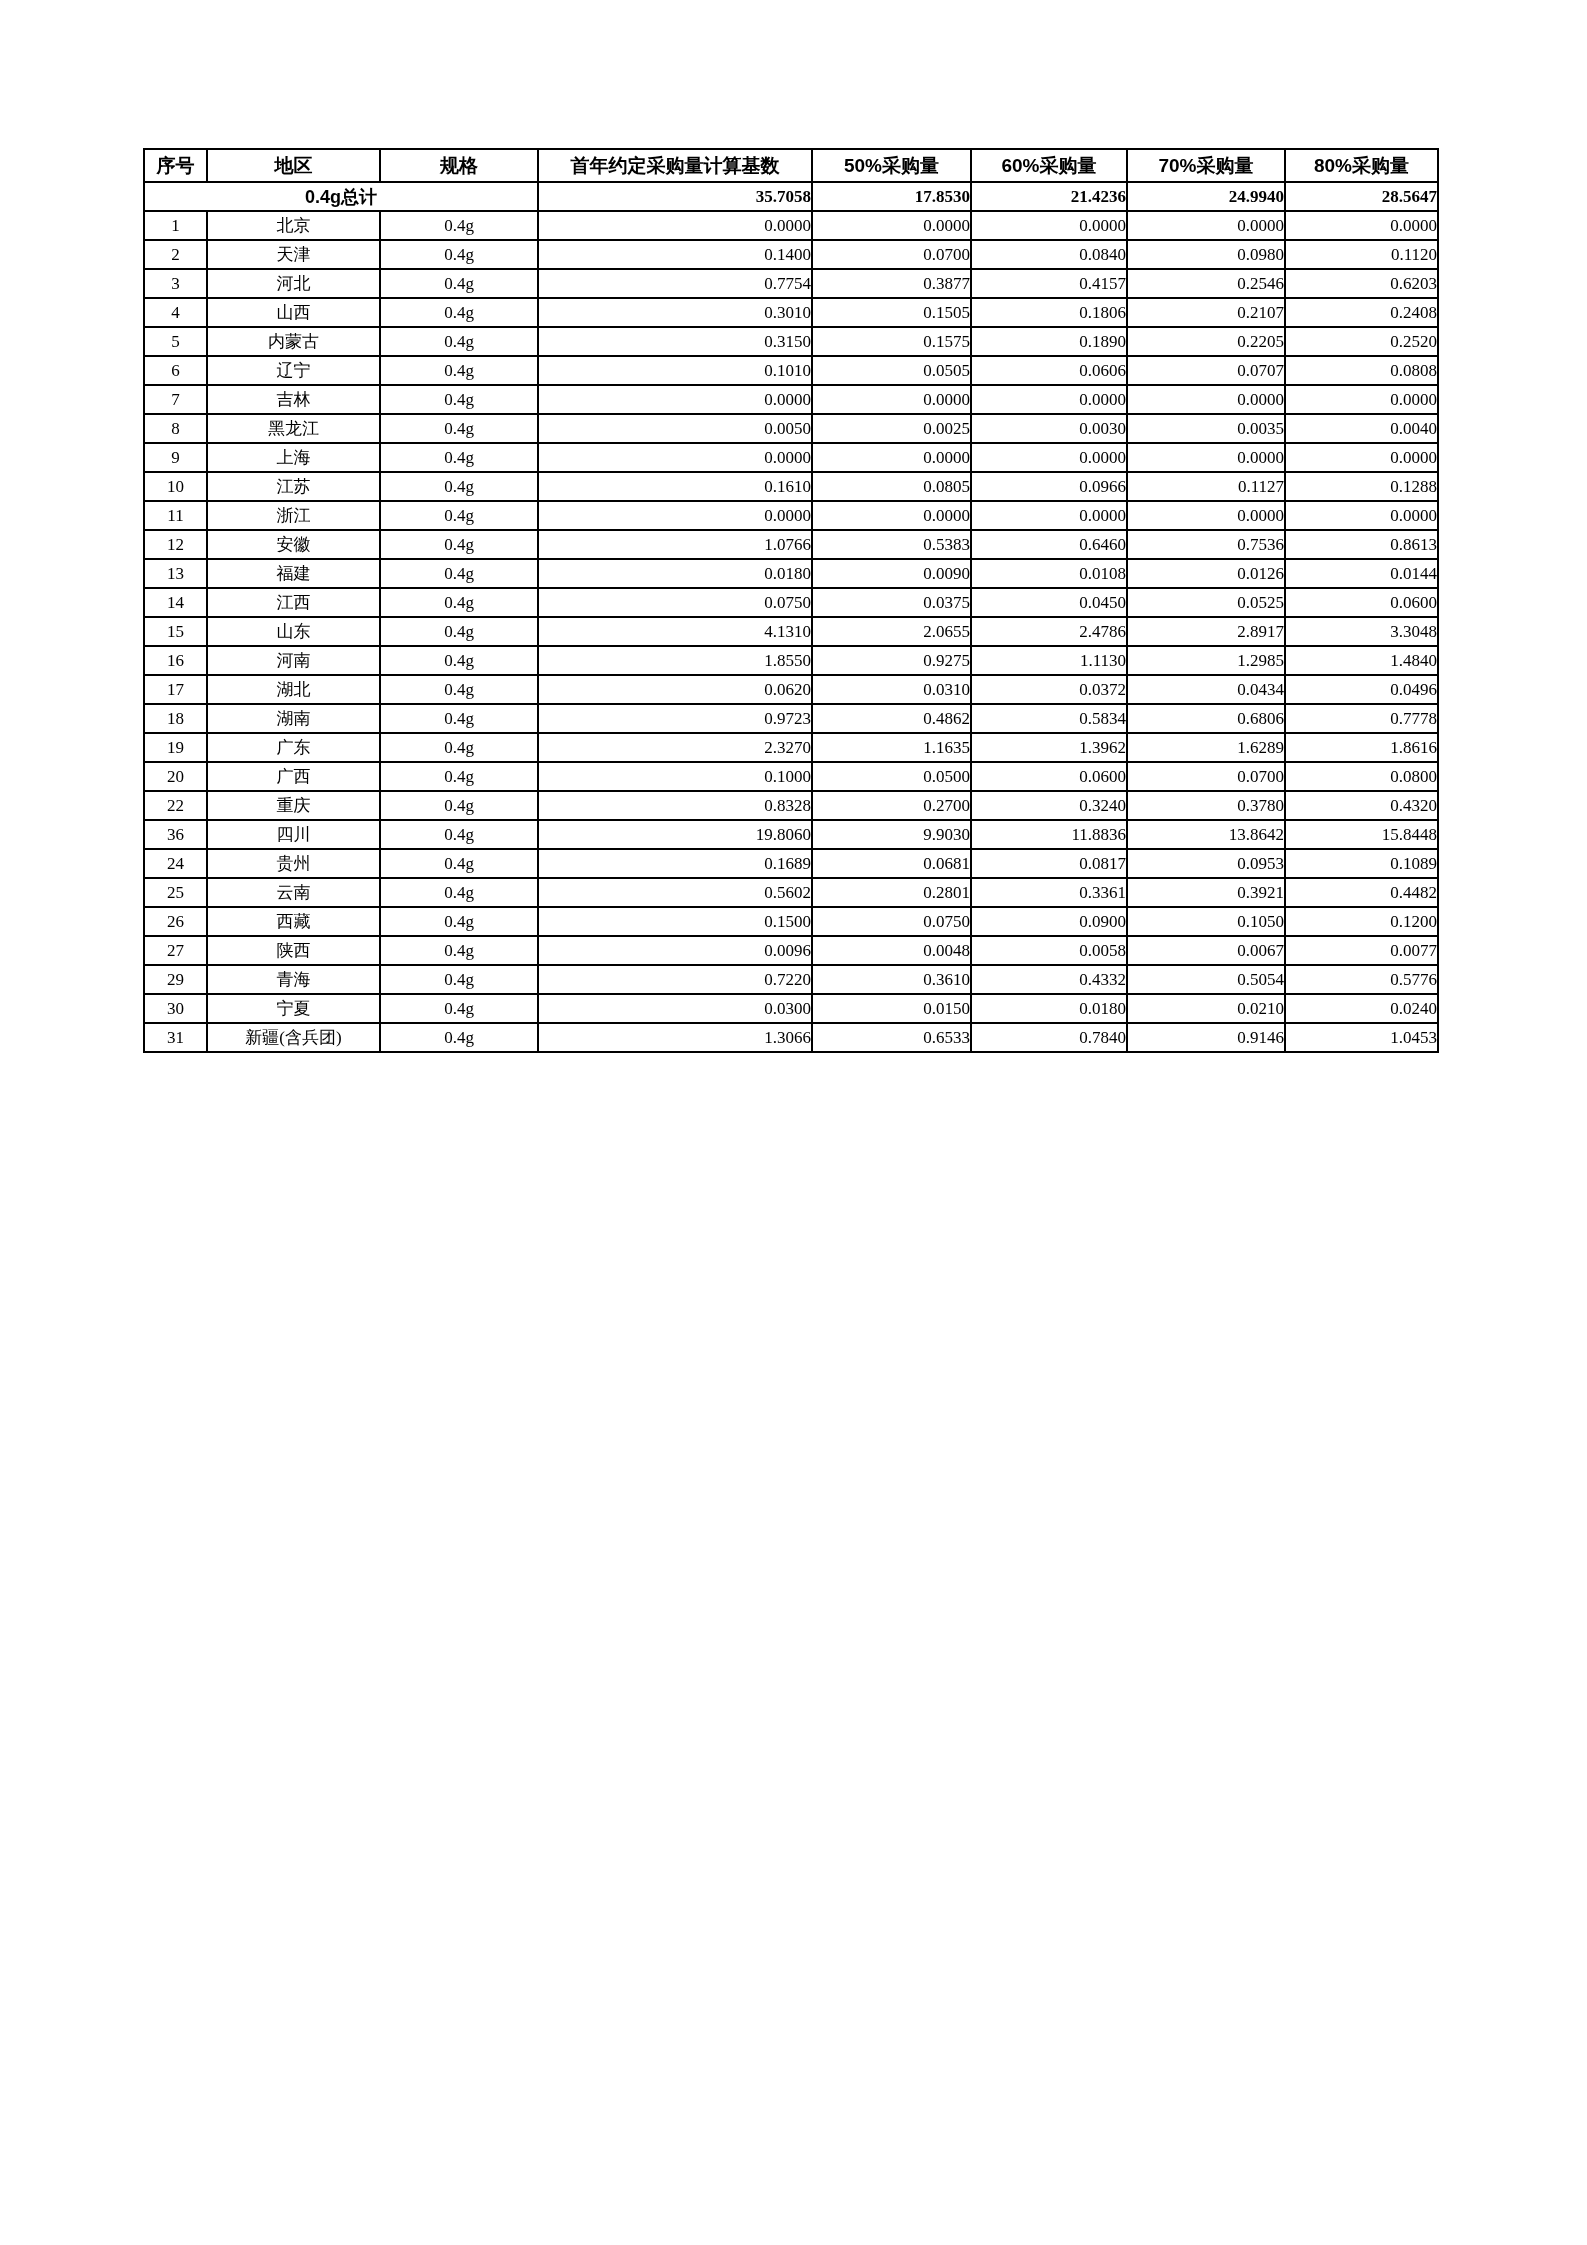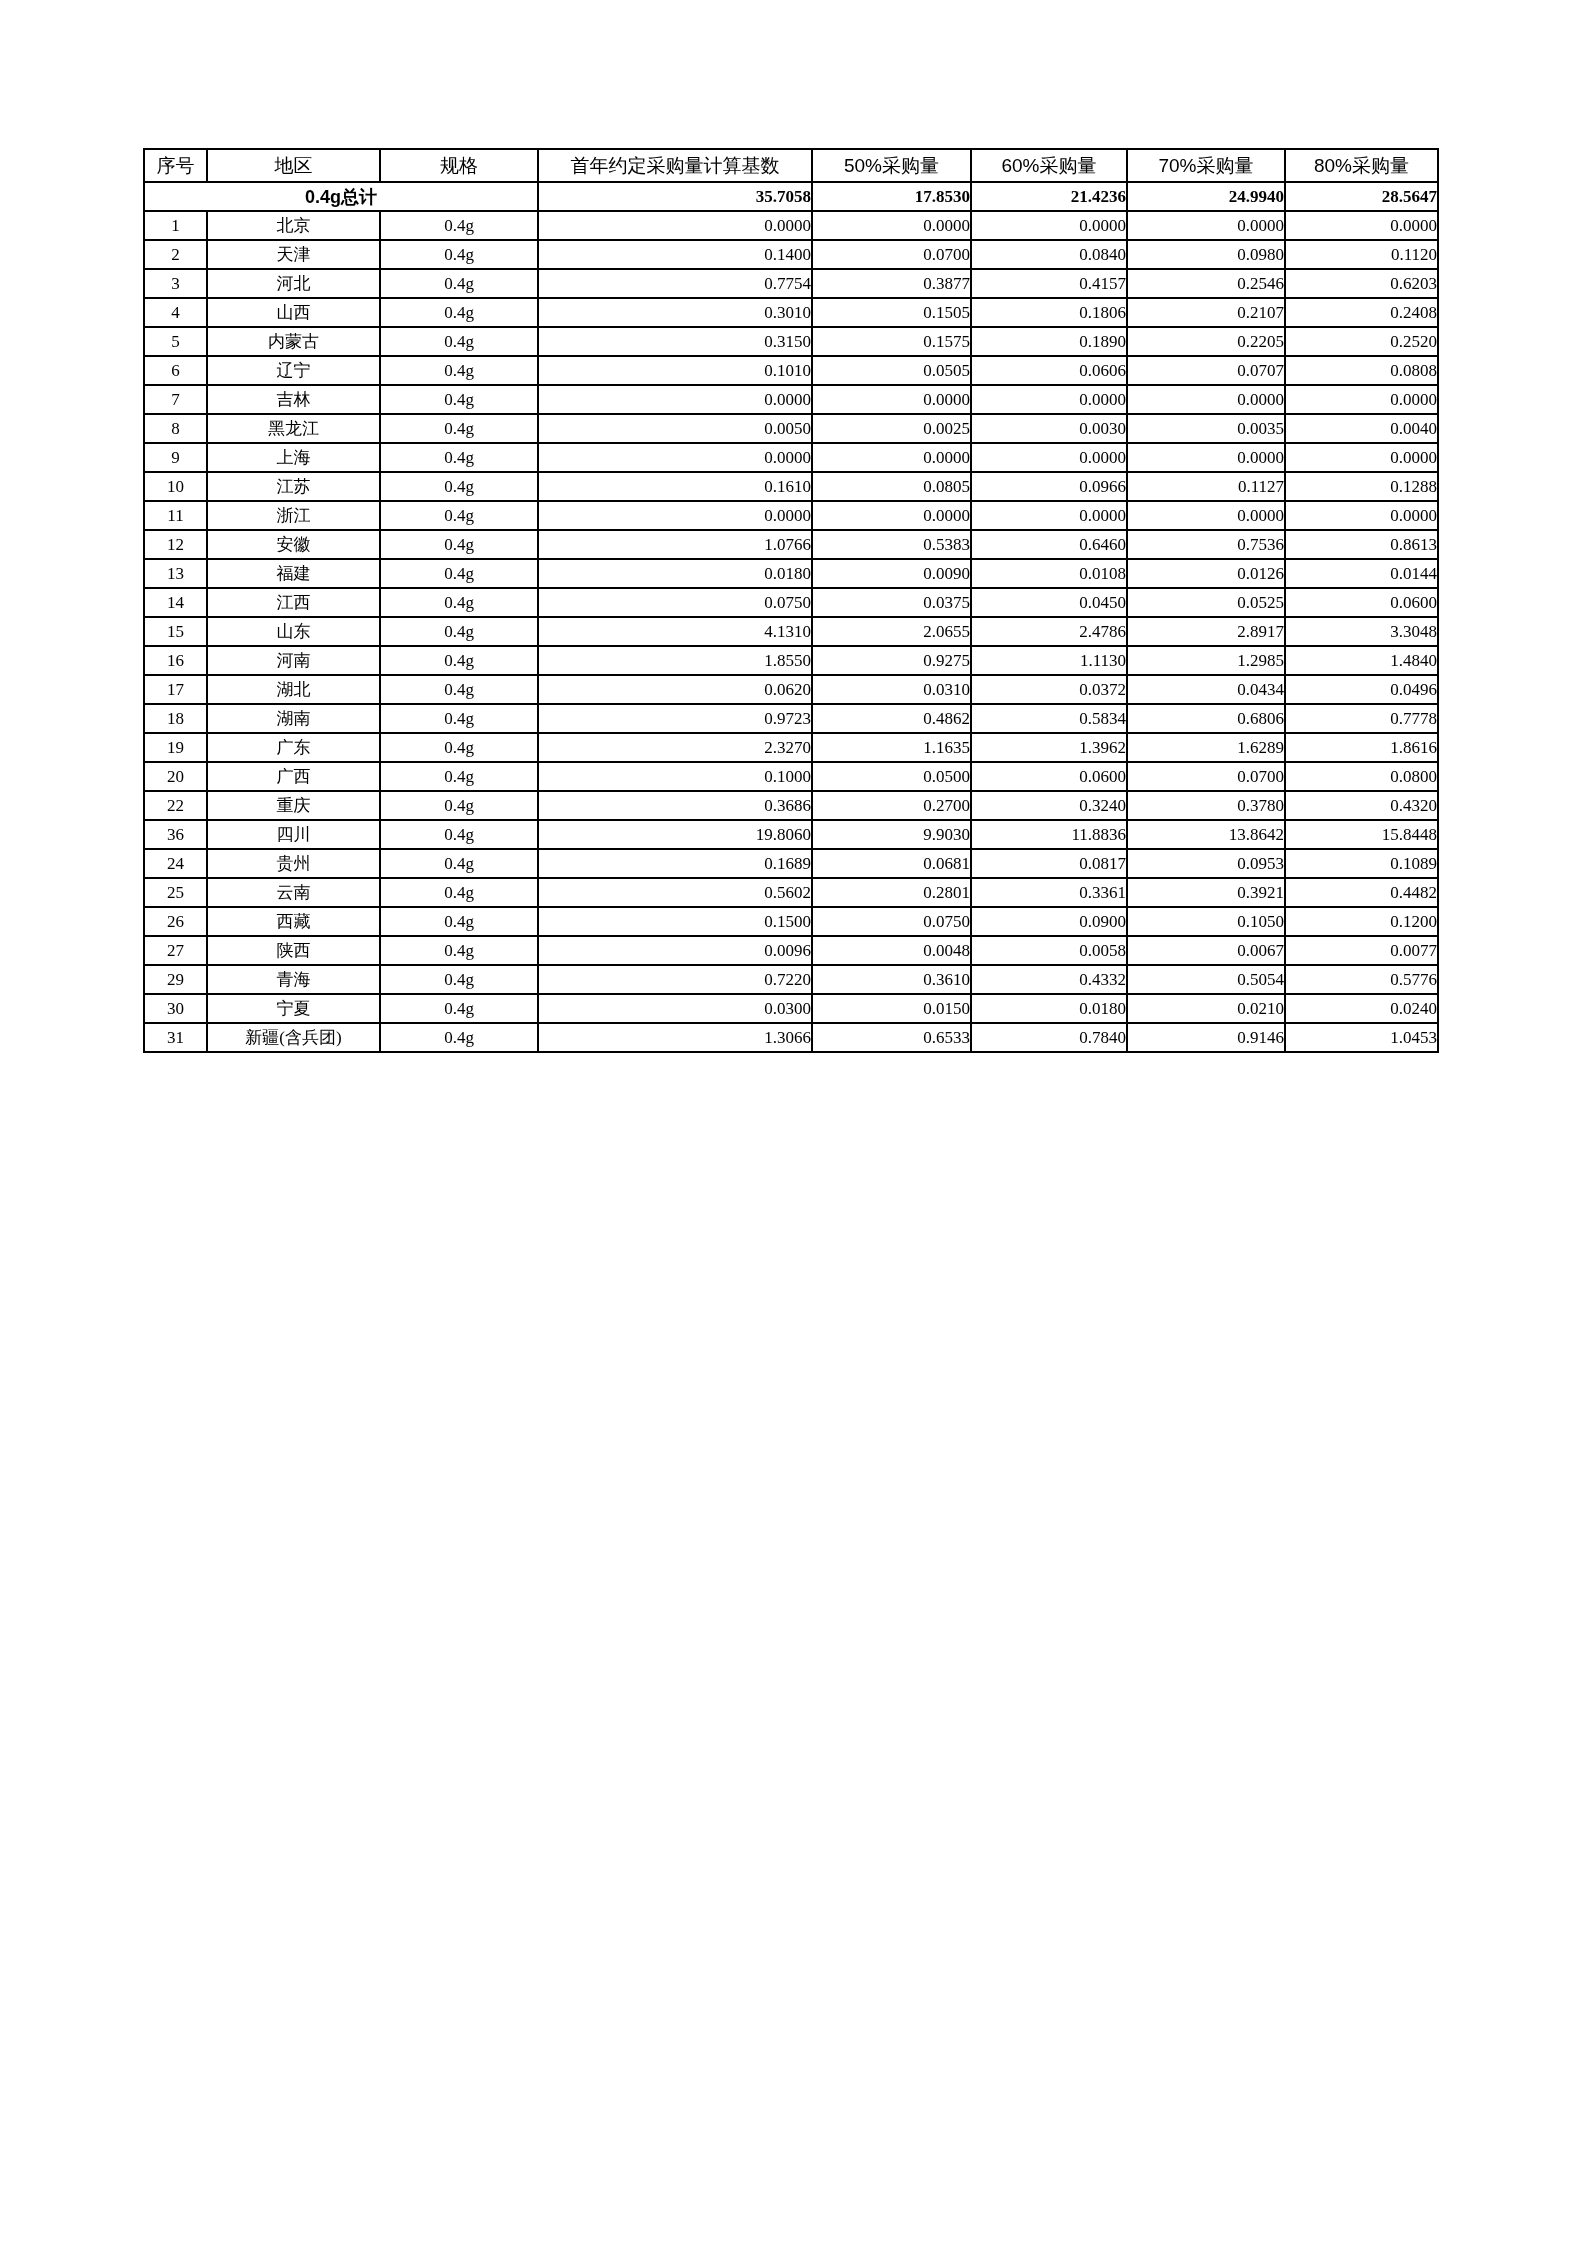--- a/index.html
+++ b/index.html
@@ -36,21 +36,21 @@
     border: 2px solid #000000;
     padding: 0;
     overflow: hidden;
     white-space: nowrap;
     font-size: 17px;
     line-height: 1;
   }
   table.sheet thead th {
     height: 31px;
     font-family: "Liberation Sans", "DejaVu Sans", sans-serif;
-    font-weight: normal;
+    font-weight: bold;
     font-size: 19px;
     text-align: center;
   }
   table.sheet td { height: 27px; }
 
   td.cell-center { text-align: center; }
   td.cell-num {
     text-align: right;
     padding-right: 5px;
     font-family: "Liberation Serif", "DejaVu Serif", serif;
@@ -297,21 +297,21 @@
         <td class="cell-num">0.1000</td>
         <td class="cell-num">0.0500</td>
         <td class="cell-num">0.0600</td>
         <td class="cell-num">0.0700</td>
         <td class="cell-num">0.0800</td>
       </tr>
       <tr>
         <td class="cell-center">22</td>
         <td class="cell-center">重庆</td>
         <td class="cell-center">0.4g</td>
-        <td class="cell-num">0.3686</td>
+        <td class="cell-num">0.8328</td>
         <td class="cell-num">0.2700</td>
         <td class="cell-num">0.3240</td>
         <td class="cell-num">0.3780</td>
         <td class="cell-num">0.4320</td>
       </tr>
       <tr>
         <td class="cell-center">36</td>
         <td class="cell-center">四川</td>
         <td class="cell-center">0.4g</td>
         <td class="cell-num">19.8060</td>

